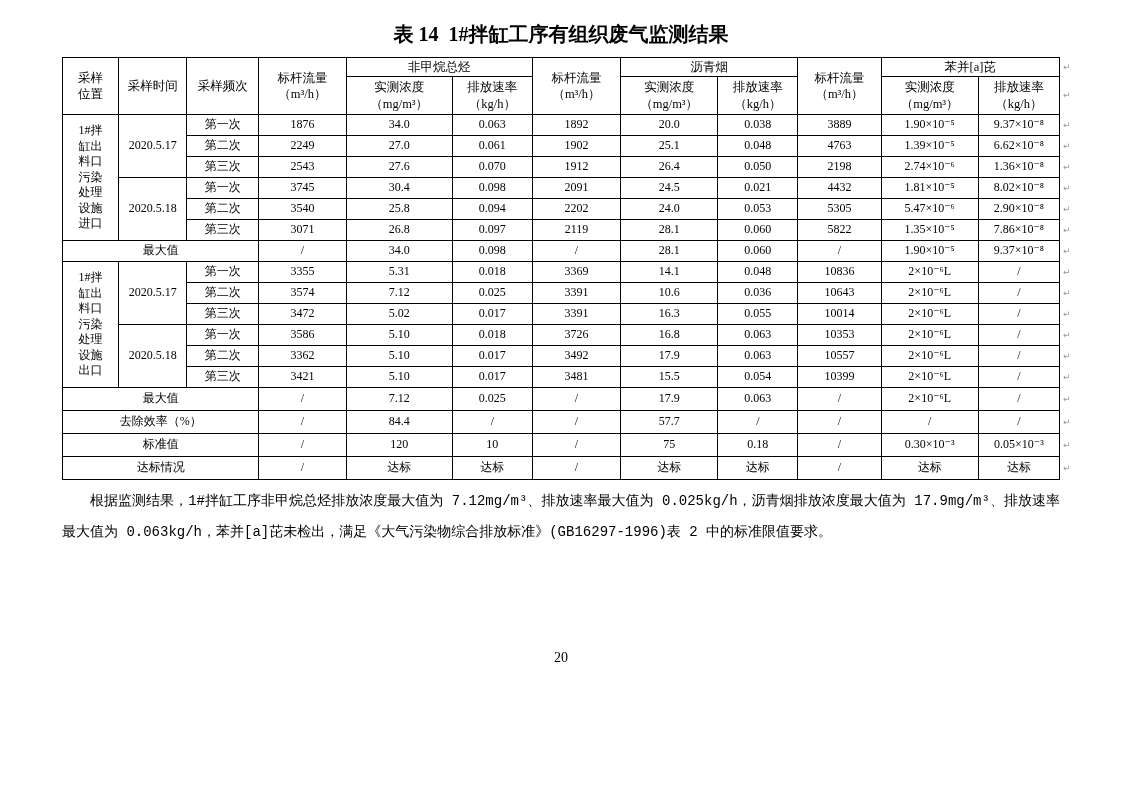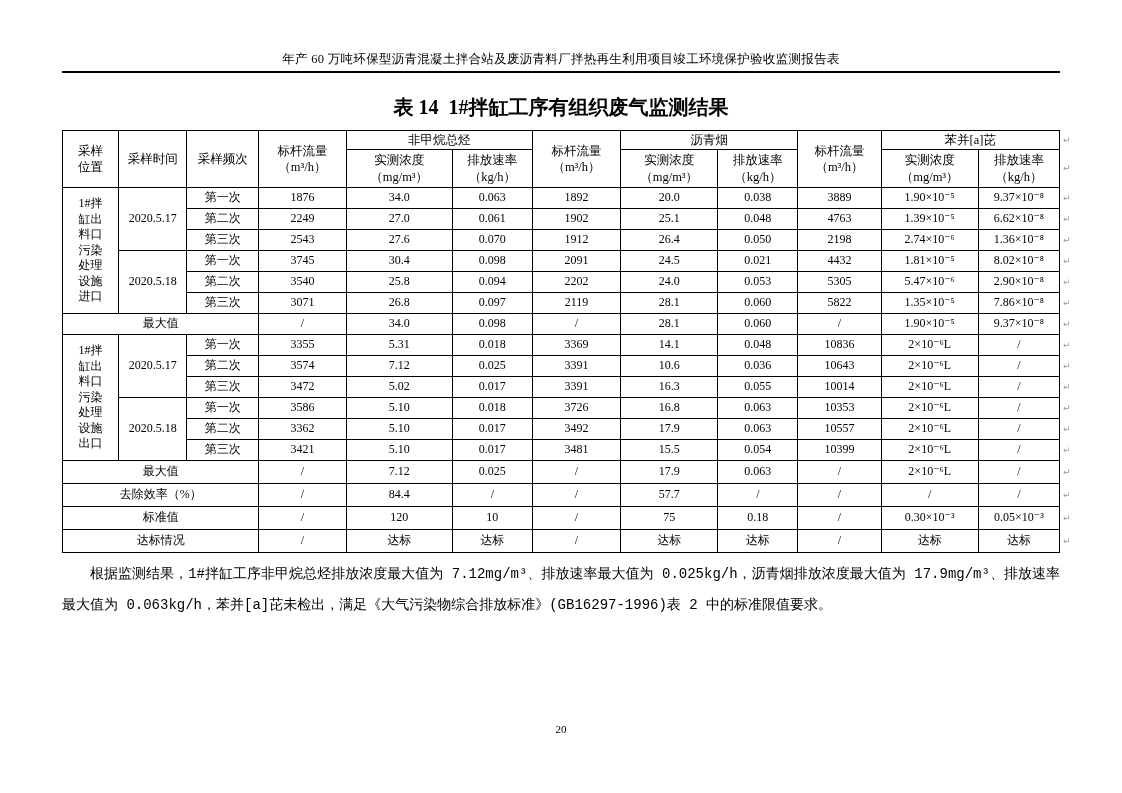--- a/index.html
+++ b/index.html
@@ -48,30 +48,27 @@
   }
   .row-marks span { display:flex; align-items:center; }
   .h19{height:19px} .h38{height:38px} .h21{height:21px} .h23{height:23px}
 
   .note {
     margin:6px 0 8px 0; font-size:14px; line-height:31px;
     text-indent:2em; text-align:justify;
     font-family:"Liberation Mono","DejaVu Sans Mono",monospace;
   }
 
-  .page-number { margin-top:102px; text-align:center; font-size:11px; }
+  .page-number { margin-top:102px; text-align:center; font-size:14px; }
 </style>
 </head>
 <body>
 
 <div class="page">
 
-  <div class="doc-header">
-    <span>年产 60 万吨环保型沥青混凝土拌合站及废沥青料厂拌热再生利用项目竣工环境保护验收监测报告表</span>
-  </div>
 
   <div class="caption">表 14  1#拌缸工序有组织废气监测结果</div>
 
   <div class="table-wrap">
     <table class="t">
       <colgroup>
         <col style="width:56px">
           <col style="width:68px">
           <col style="width:72px">
         <col style="width:87px">

